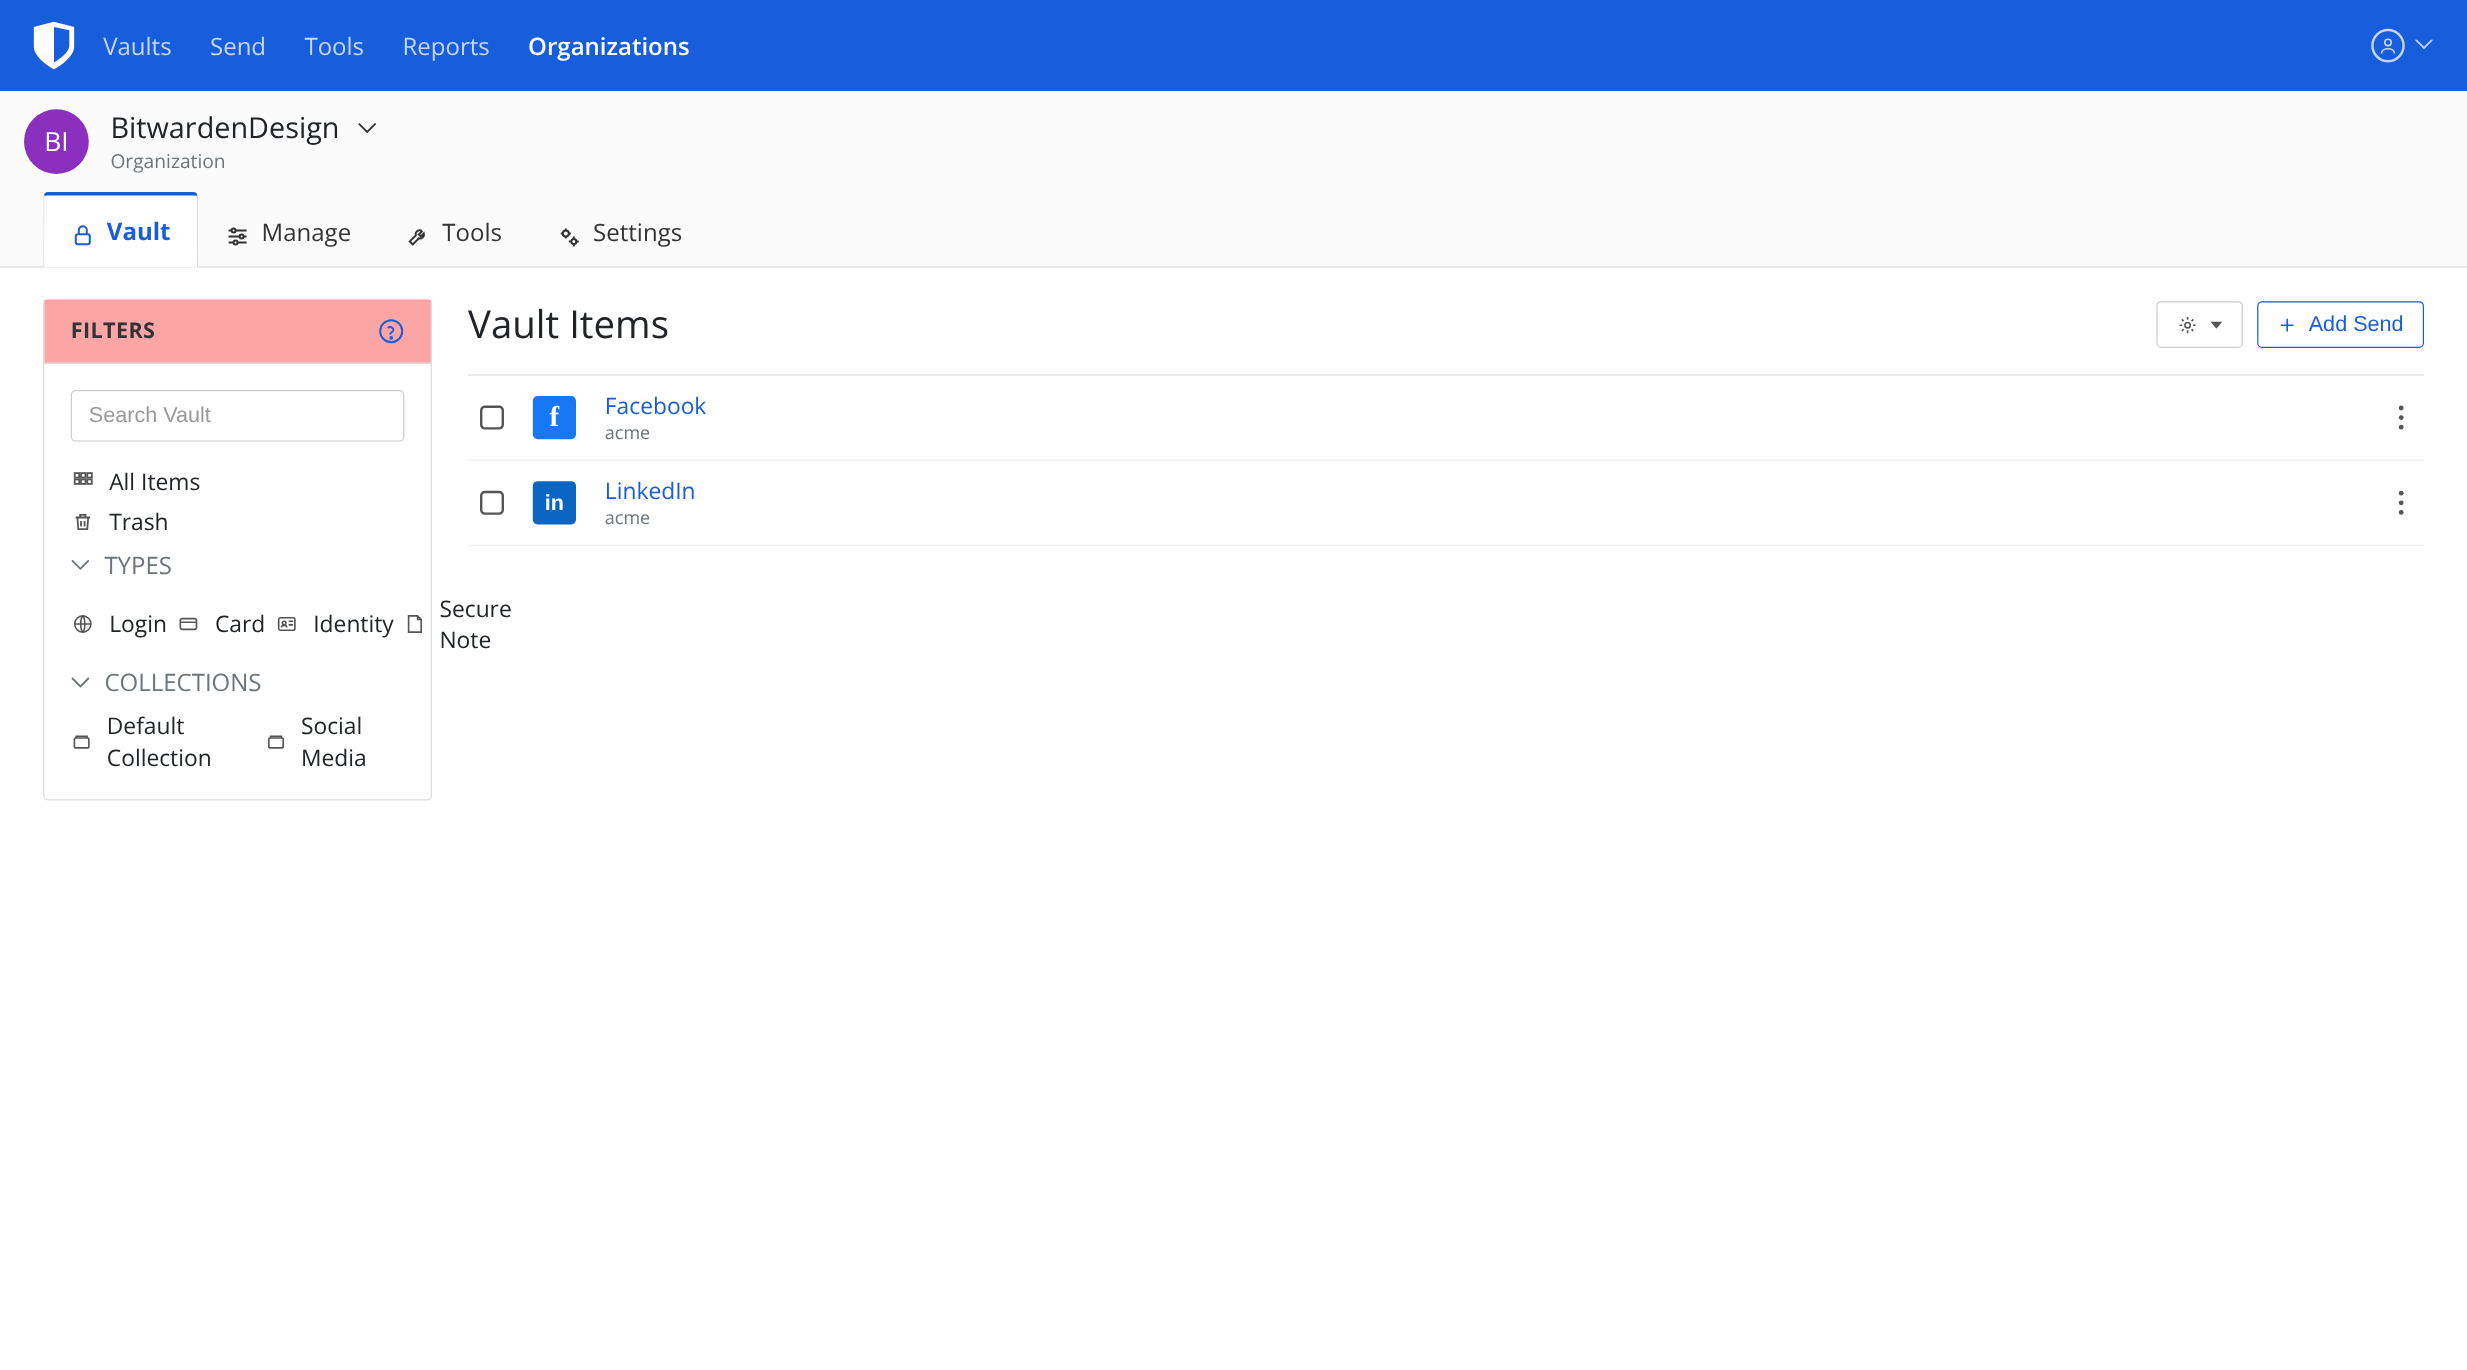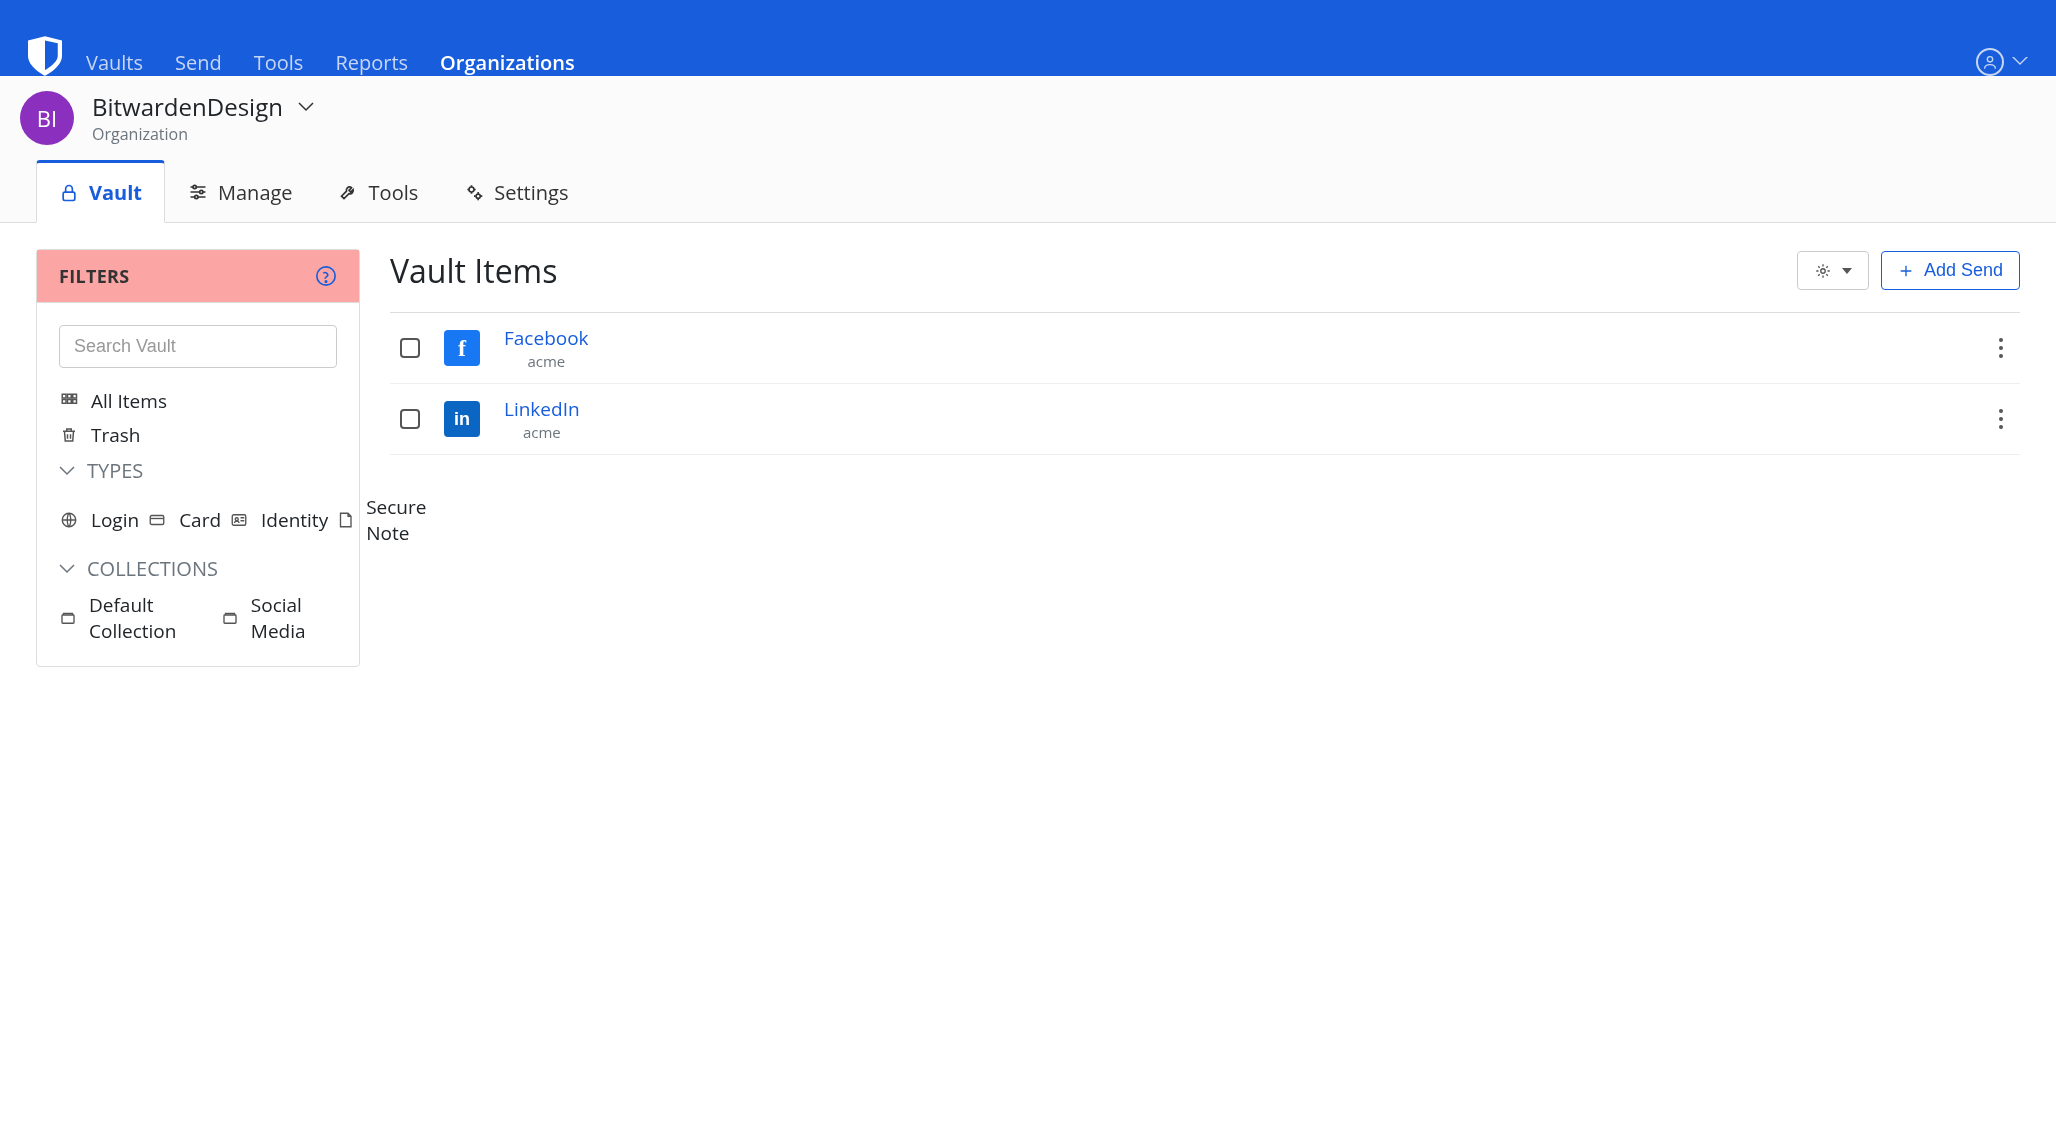--- a/index.html
+++ b/index.html
@@ -6,21 +6,21 @@
 body {
   font-family: "Open Sans", -apple-system, BlinkMacSystemFont, "Segoe UI", Helvetica, Arial, sans-serif;
   color: #333;
   background: #fff;
   font-size: 14px;
 }
 .topbar {
   background: #175ddc;
   height: 76px;
   display: flex;
-  align-items: flex-end;
+  align-items: center;
   padding: 0 28px;
   color: #fff;
 }
 .logo {
   margin-right: 24px;
 }
 .nav {
   display: flex;
   gap: 32px;
   font-size: 20px;
@@ -80,21 +80,21 @@
   font-size: 16px;
 }
 .tabs-row {
   display: flex;
   background: #fbfbfb;
   border-bottom: 1px solid #ddd;
   padding: 0 36px;
 }
 .tab {
   display: flex;
-  align-items: center;
+  align-items: flex-end;
   gap: 10px;
   padding: 16px 22px;
   font-size: 20px;
   color: #333;
   cursor: pointer;
   border: 1px solid transparent;
   border-bottom: none;
   position: relative;
   top: 1px;
 }
@@ -258,21 +258,20 @@
   flex-direction: column;
 }
 .item-title {
   color: #175ddc;
   font-size: 19px;
   cursor: pointer;
 }
 .item-sub {
   color: #6c757d;
   font-size: 15px;
-  text-align: center;
 }
 .item-menu {
   margin-left: auto;
   cursor: pointer;
   padding: 6px;
 }
 svg { display: block; }
 </style>
 </head>
 <body>

